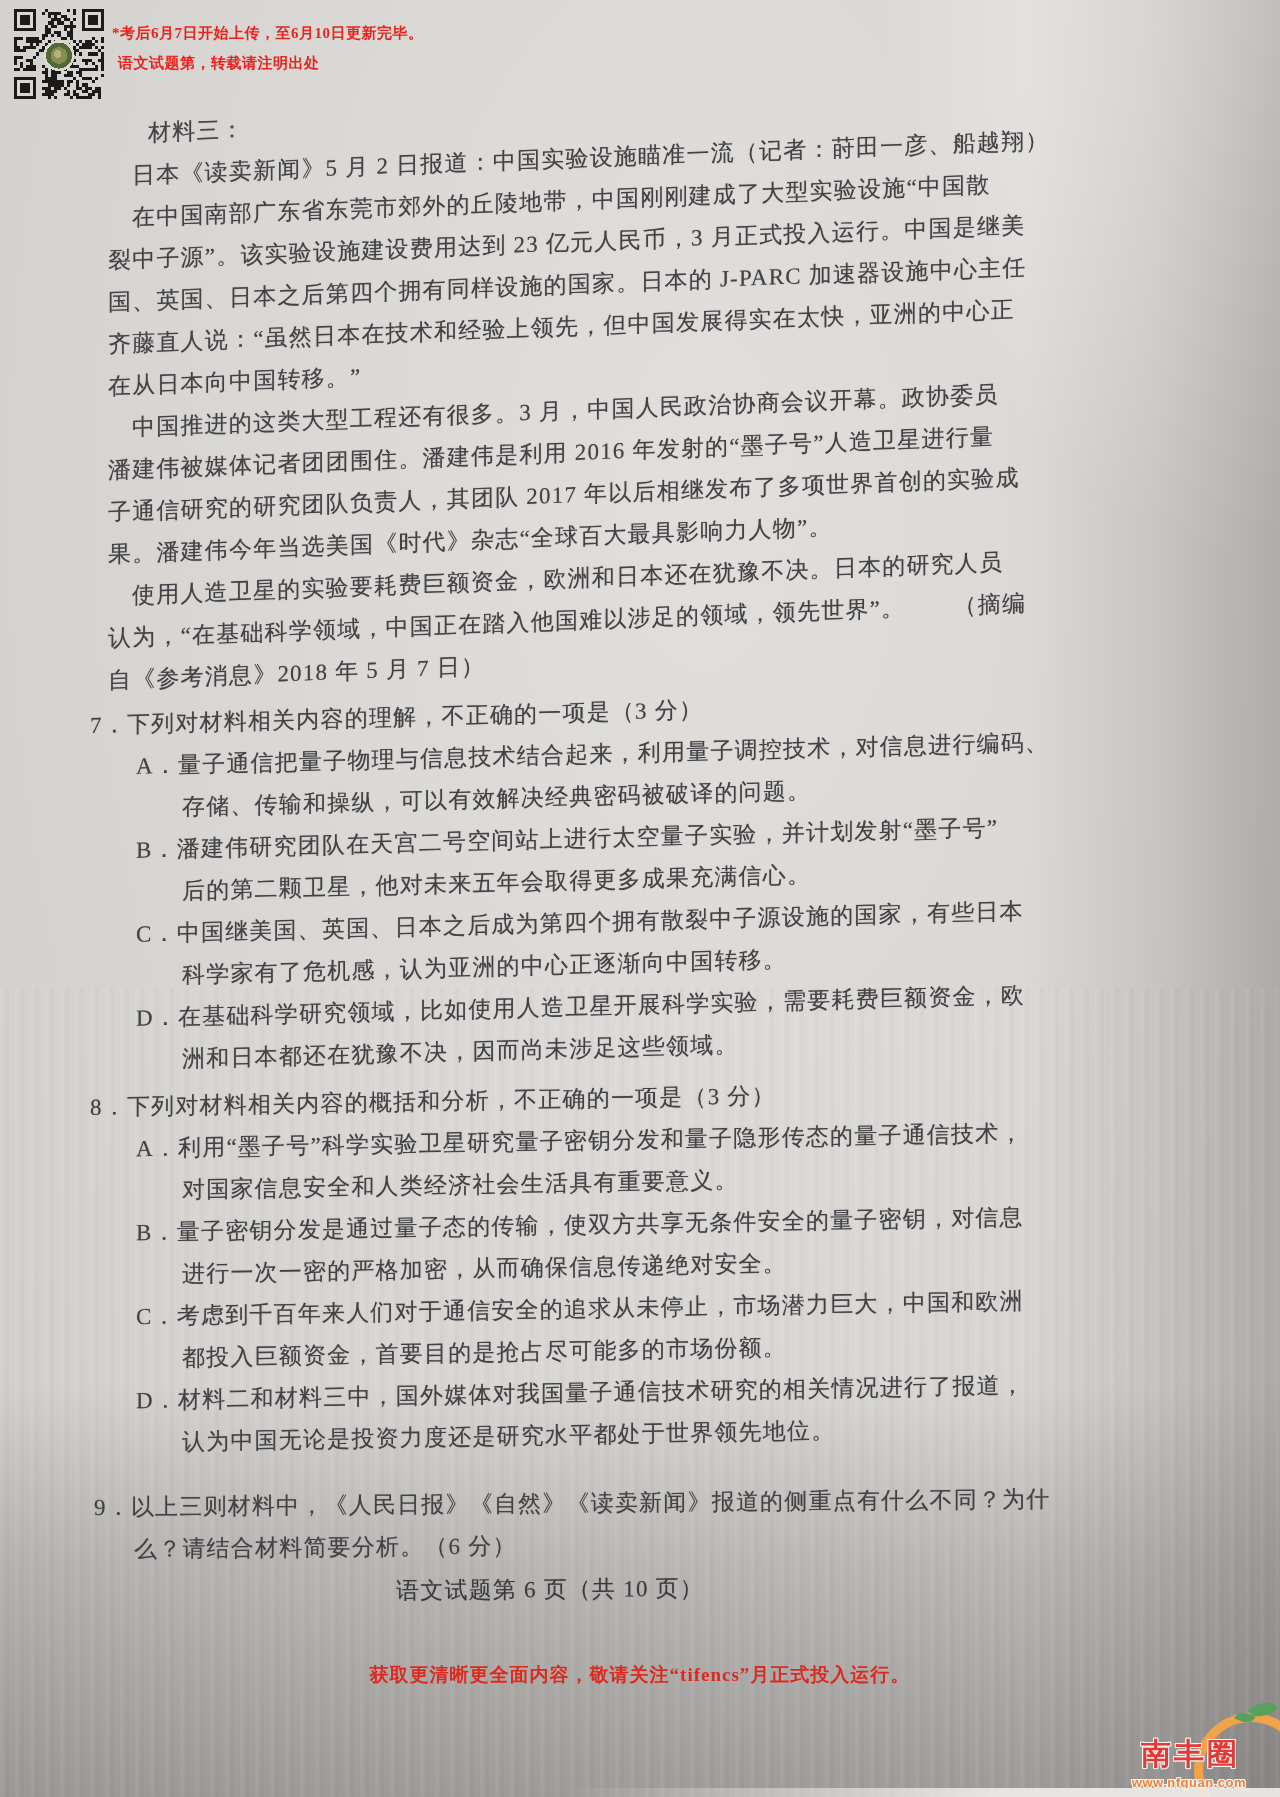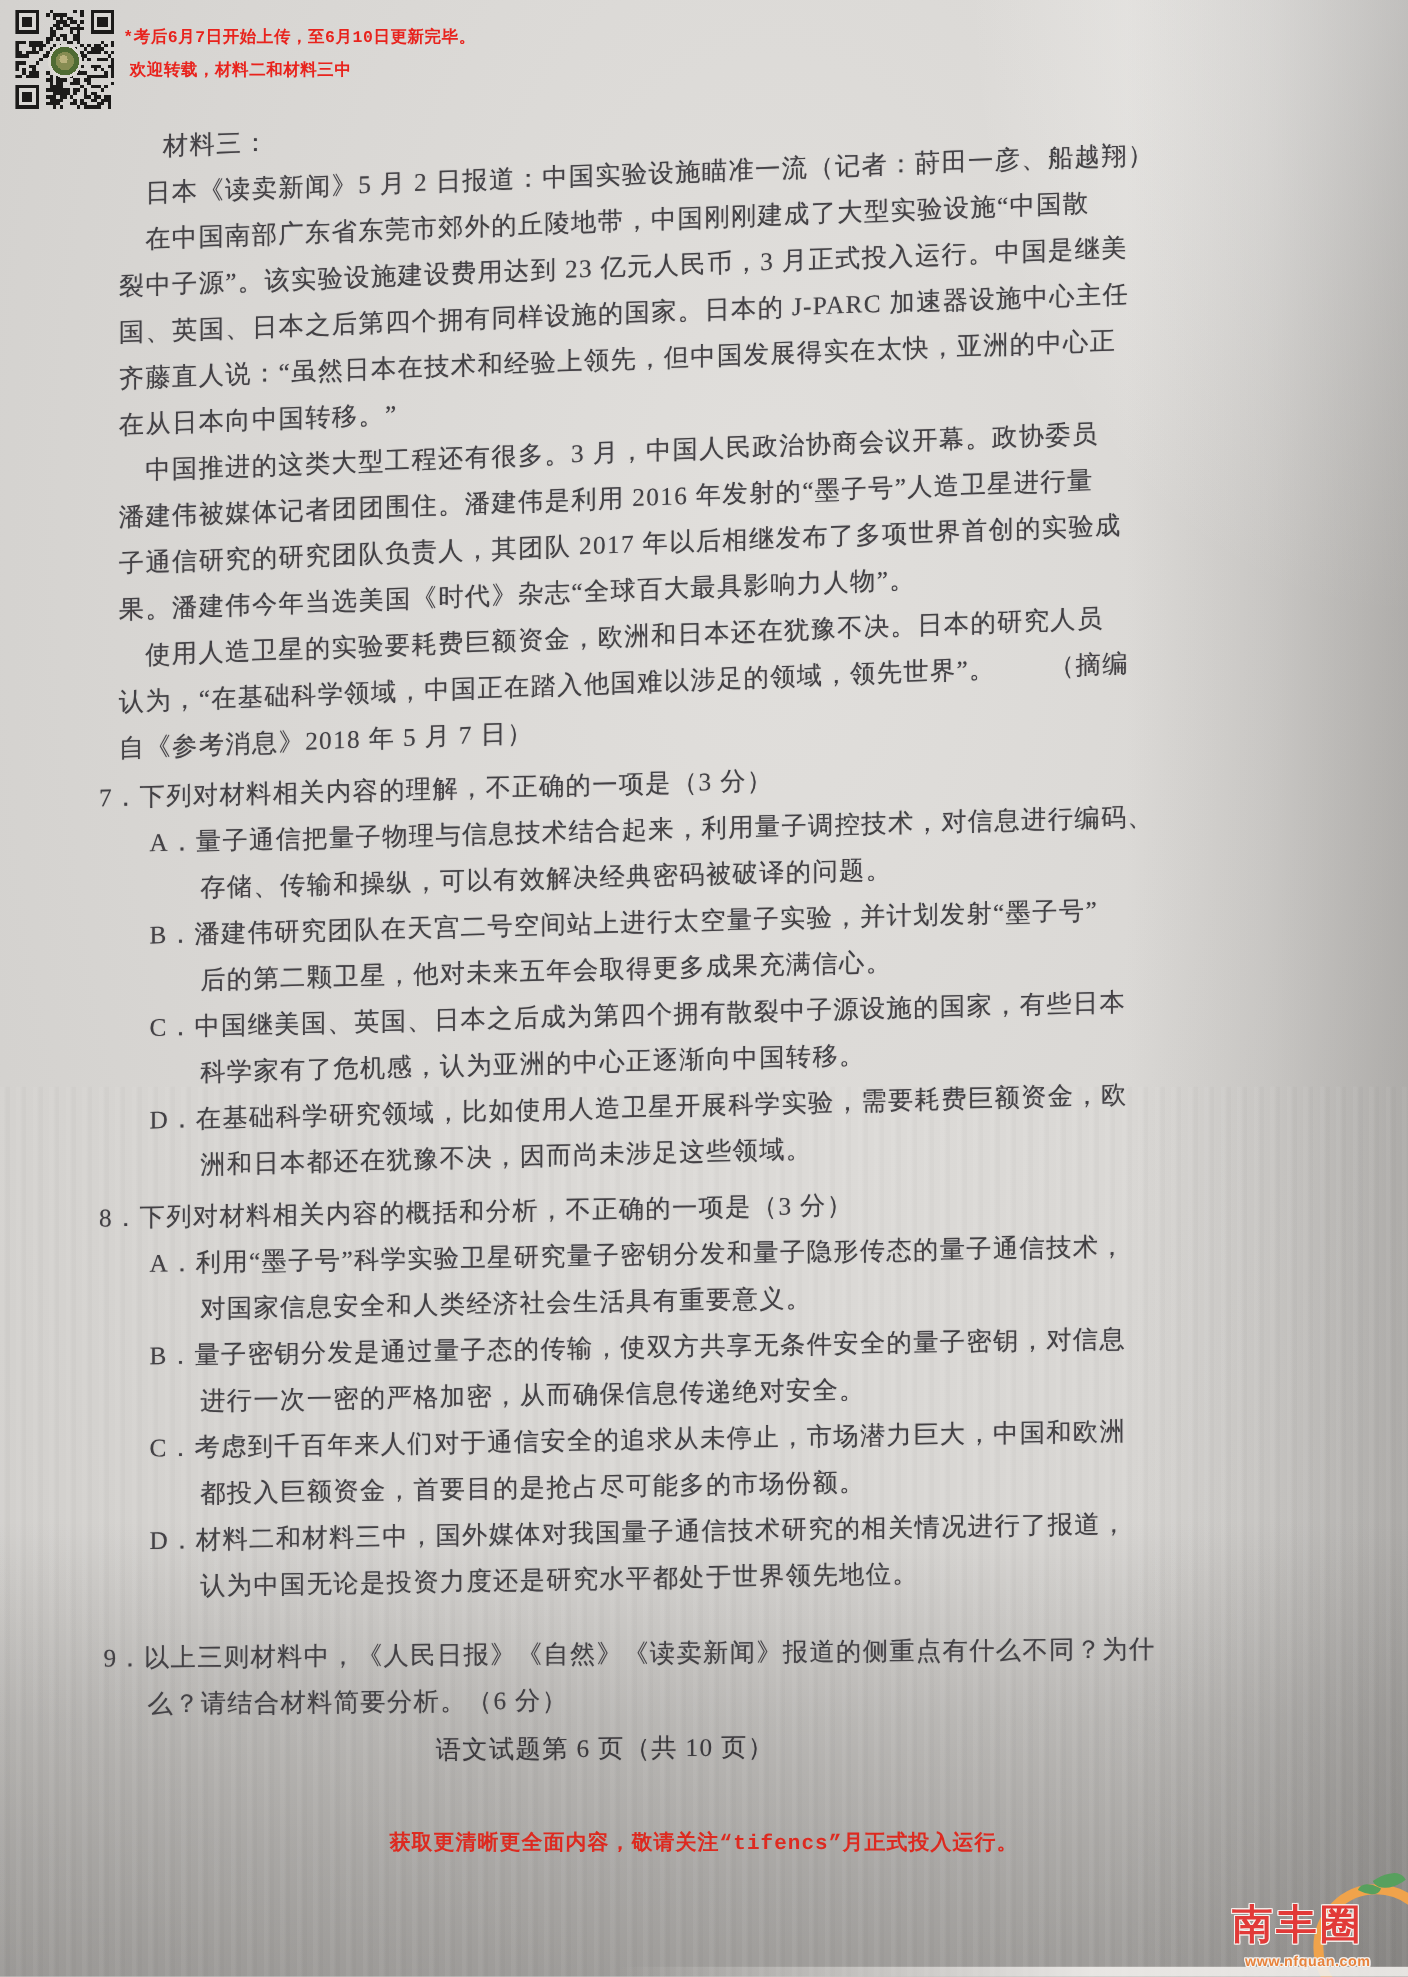--- a/index.html
+++ b/index.html
@@ -35,21 +35,21 @@
   .sec-q9f{transform:skewY(-0.5deg);margin-left:-2px;margin-top:22px;}
   .line{height:42px;line-height:42px;white-space:pre;}
   .ind1{margin-left:24px;}
   .ind2{margin-left:40px;}
   .opt{margin-left:46px;}
   .opt-cont{margin-left:92px;}
   .q9-cont{margin-left:40px;}
   .footer-line{text-align:center;margin-top:2px;color:#3b393d;}
   
   .red-note{
-    position:absolute;color:#e8231d;font-family:Liberation Mono, monospace;
+    position:absolute;color:#e8231d;font-family:Liberation Serif, serif;
     font-weight:700;letter-spacing:0.5px;white-space:pre;
   }
   .red-note-1{left:112px;top:24px;font-size:15px;}
   .red-note-2{left:118px;top:54px;font-size:15px;}
   .red-note-3{left:0;right:0;top:1662px;text-align:center;font-size:19px;letter-spacing:1px;color:#dd2a20;}
   .qr{position:absolute;left:14px;top:8px;width:90px;height:92px;}
   .qr svg{width:100%;height:100%;shape-rendering:crispEdges;}
   
   .brand{position:absolute;right:0;bottom:0;width:210px;height:130px;font-family:"Liberation Sans","DejaVu Sans",sans-serif;}
   .brand-ring{
@@ -57,21 +57,21 @@
     border:9px solid #f0a34b;border-radius:50%;
   }
   .brand-leaf{position:absolute;background:#57a05e;}
   .brand-leaf-1{right:4px;bottom:80px;width:26px;height:15px;border-radius:0 85% 0 85%;transform:rotate(-32deg);}
   .brand-leaf-2{right:26px;bottom:74px;width:18px;height:11px;border-radius:85% 0 85% 0;transform:rotate(28deg);}
   .white-out{
     text-shadow:-1px -1px 0 #f4f2ef,1px -1px 0 #f4f2ef,-1px 1px 0 #f4f2ef,1px 1px 0 #f4f2ef,
                 0 -1px 0 #f4f2ef,0 1px 0 #f4f2ef,-1px 0 0 #f4f2ef,1px 0 0 #f4f2ef;
   }
   .brand-name{
-    position:absolute;right:40px;bottom:22px;font-size:37px;font-weight:700;
+    position:absolute;right:40px;bottom:22px;font-size:30px;font-weight:700;
     color:#e23a38;letter-spacing:3px;white-space:pre;
   }
   .brand-url{
     position:absolute;right:34px;bottom:7px;font-size:13px;font-weight:700;
     color:#e8833c;letter-spacing:0.5px;white-space:pre;
   }
 </style>
 </head>
 <body>
 
@@ -424,21 +424,21 @@
         <rect x="2" y="24" width="3" height="3"></rect>
       </g>
       <circle cx="14.5" cy="15" r="5" fill="#dcd9d4"></circle>
       <circle cx="14.5" cy="15" r="4.2" fill="#4f6b33"></circle>
       <circle cx="14.5" cy="15" r="2.7" fill="#868c52"></circle>
       <circle cx="14.1" cy="14.5" r="1.2" fill="#bab27c"></circle>
     </svg>
 </div>
 
 <div class="red-note red-note-1">*考后6月7日开始上传，至6月10日更新完毕。</div>
-<div class="red-note red-note-2">欢迎转载，材料二和材料三中</div>
+<div class="red-note red-note-2">语文试题第，转载请注明出处</div>
 <div class="red-note red-note-3">获取更清晰更全面内容，敬请关注“tifencs”月正式投入运行。</div>
 
 <div class="brand">
   <div class="brand-ring"></div>
   <div class="brand-leaf brand-leaf-1"></div>
   <div class="brand-leaf brand-leaf-2"></div>
   <div class="brand-name white-out">南丰圈</div>
   <div class="brand-url white-out">www.nfquan.com</div>
 </div>
 

